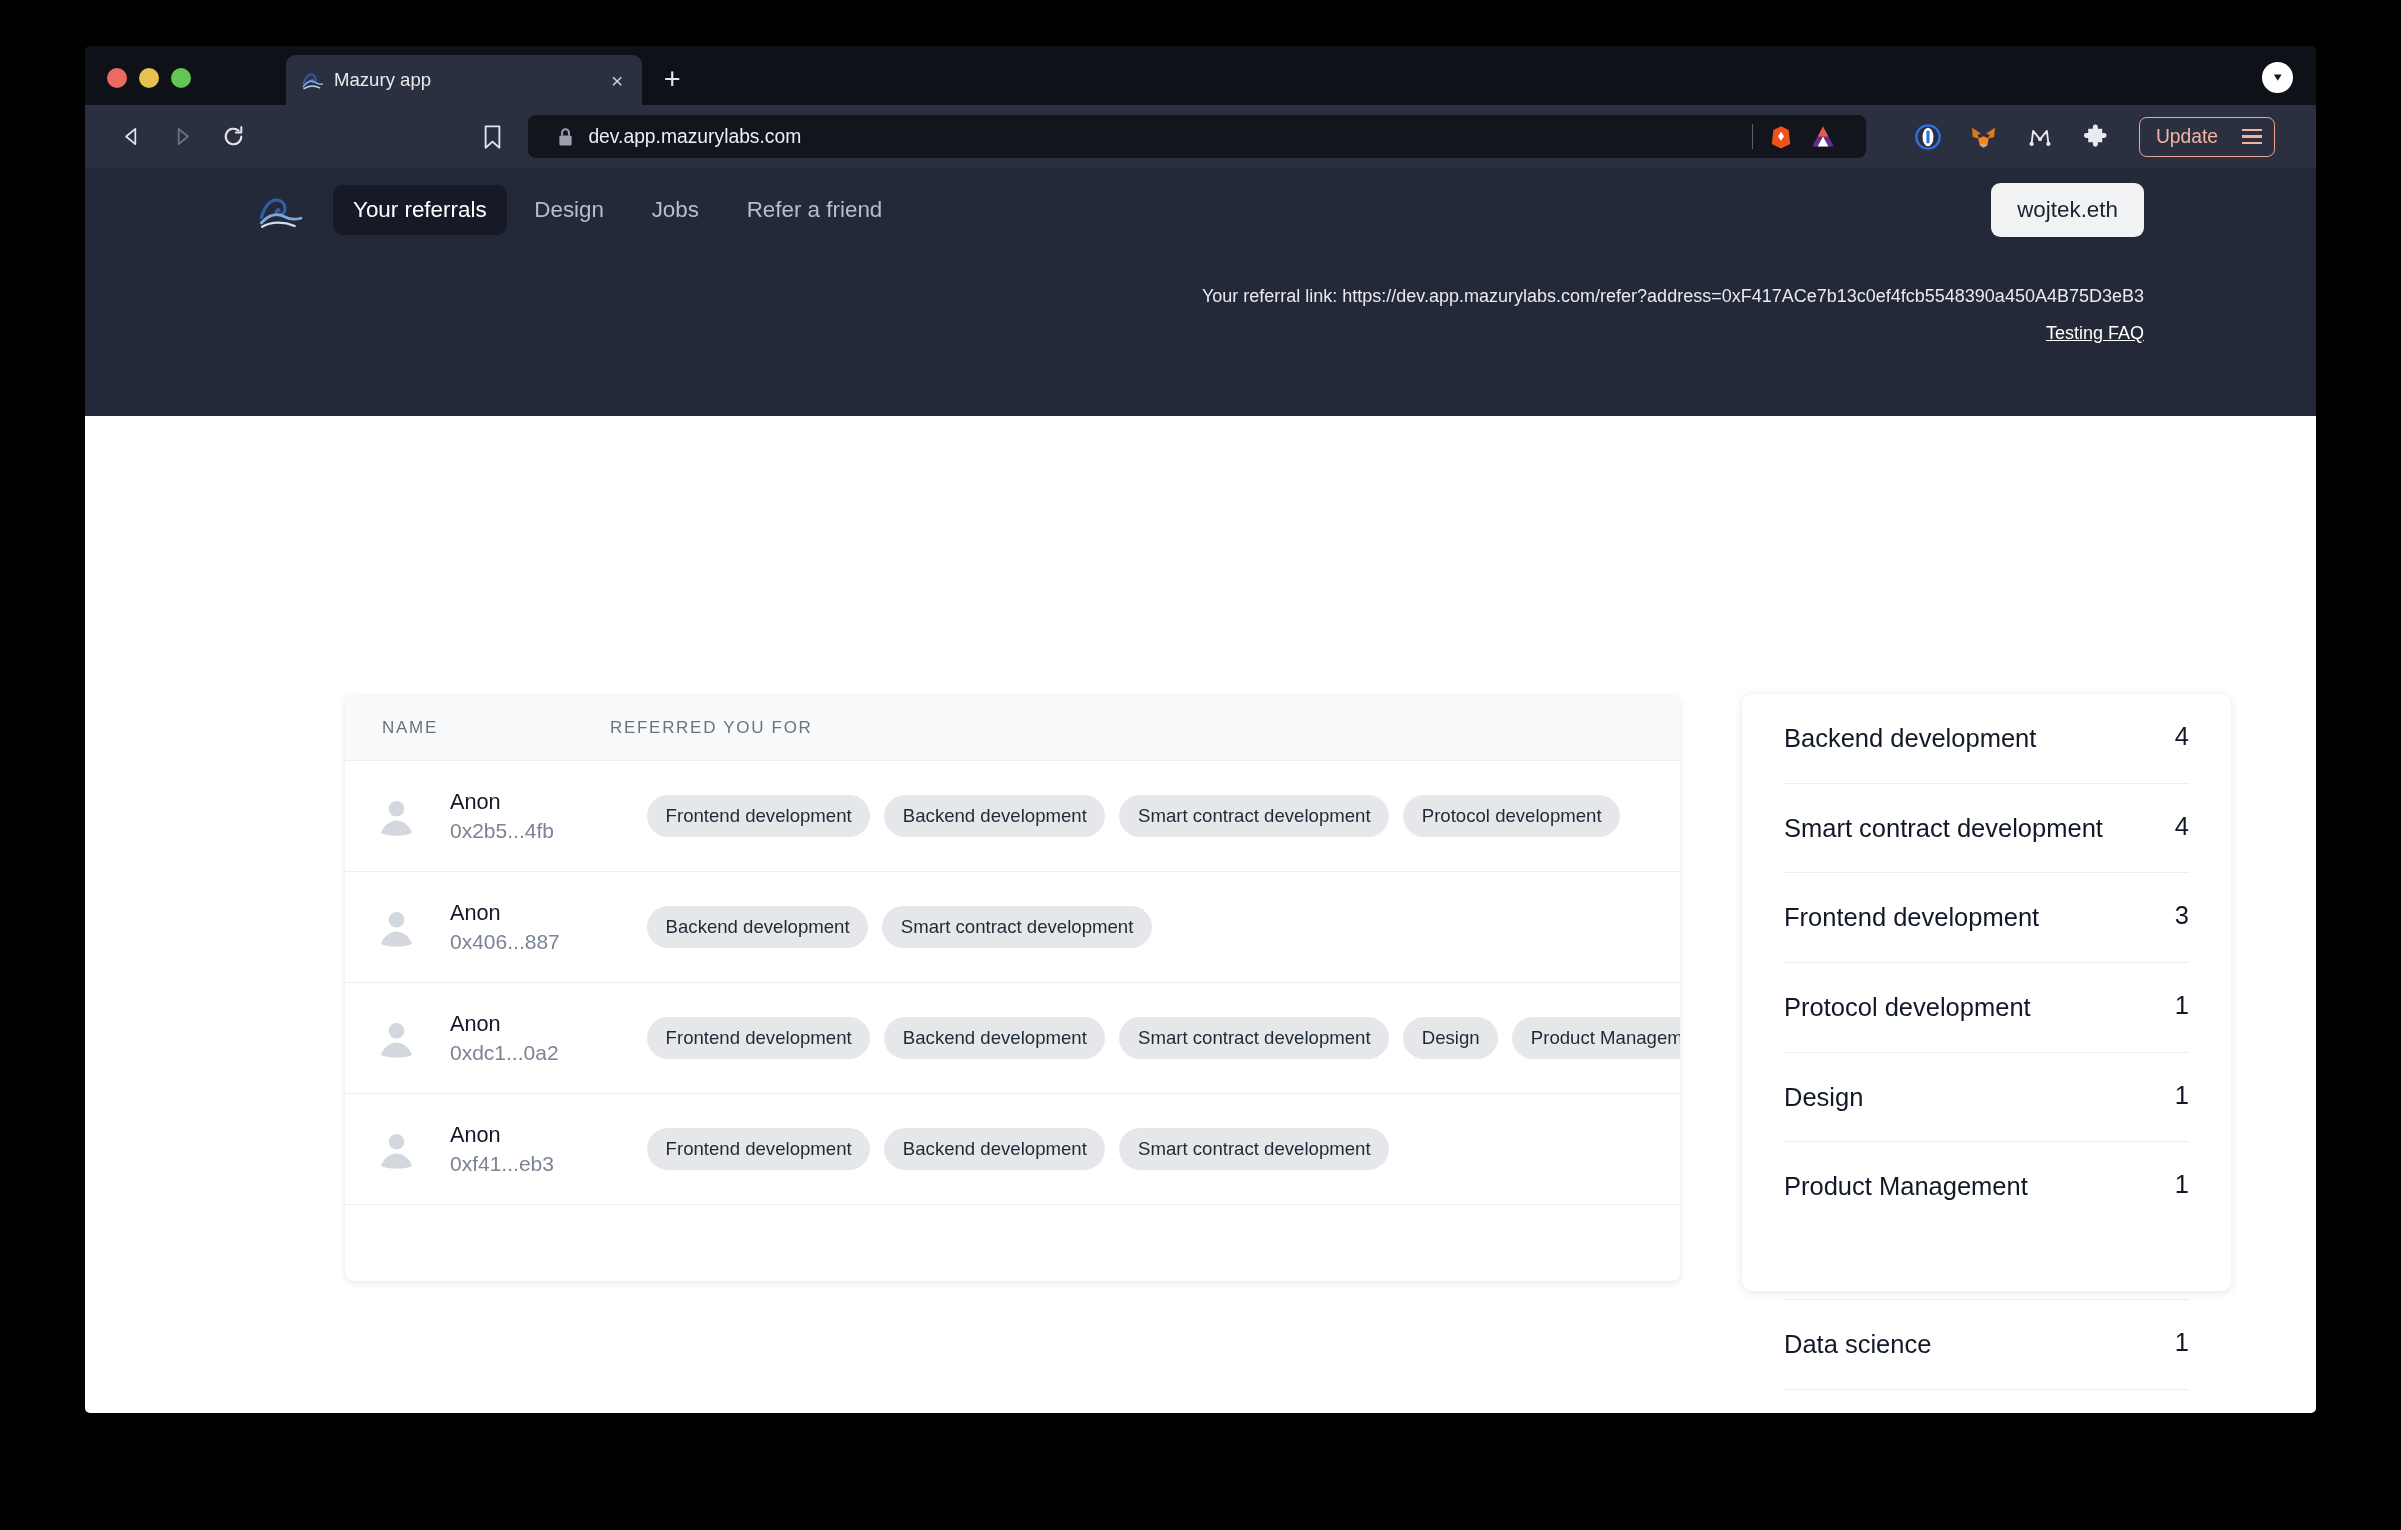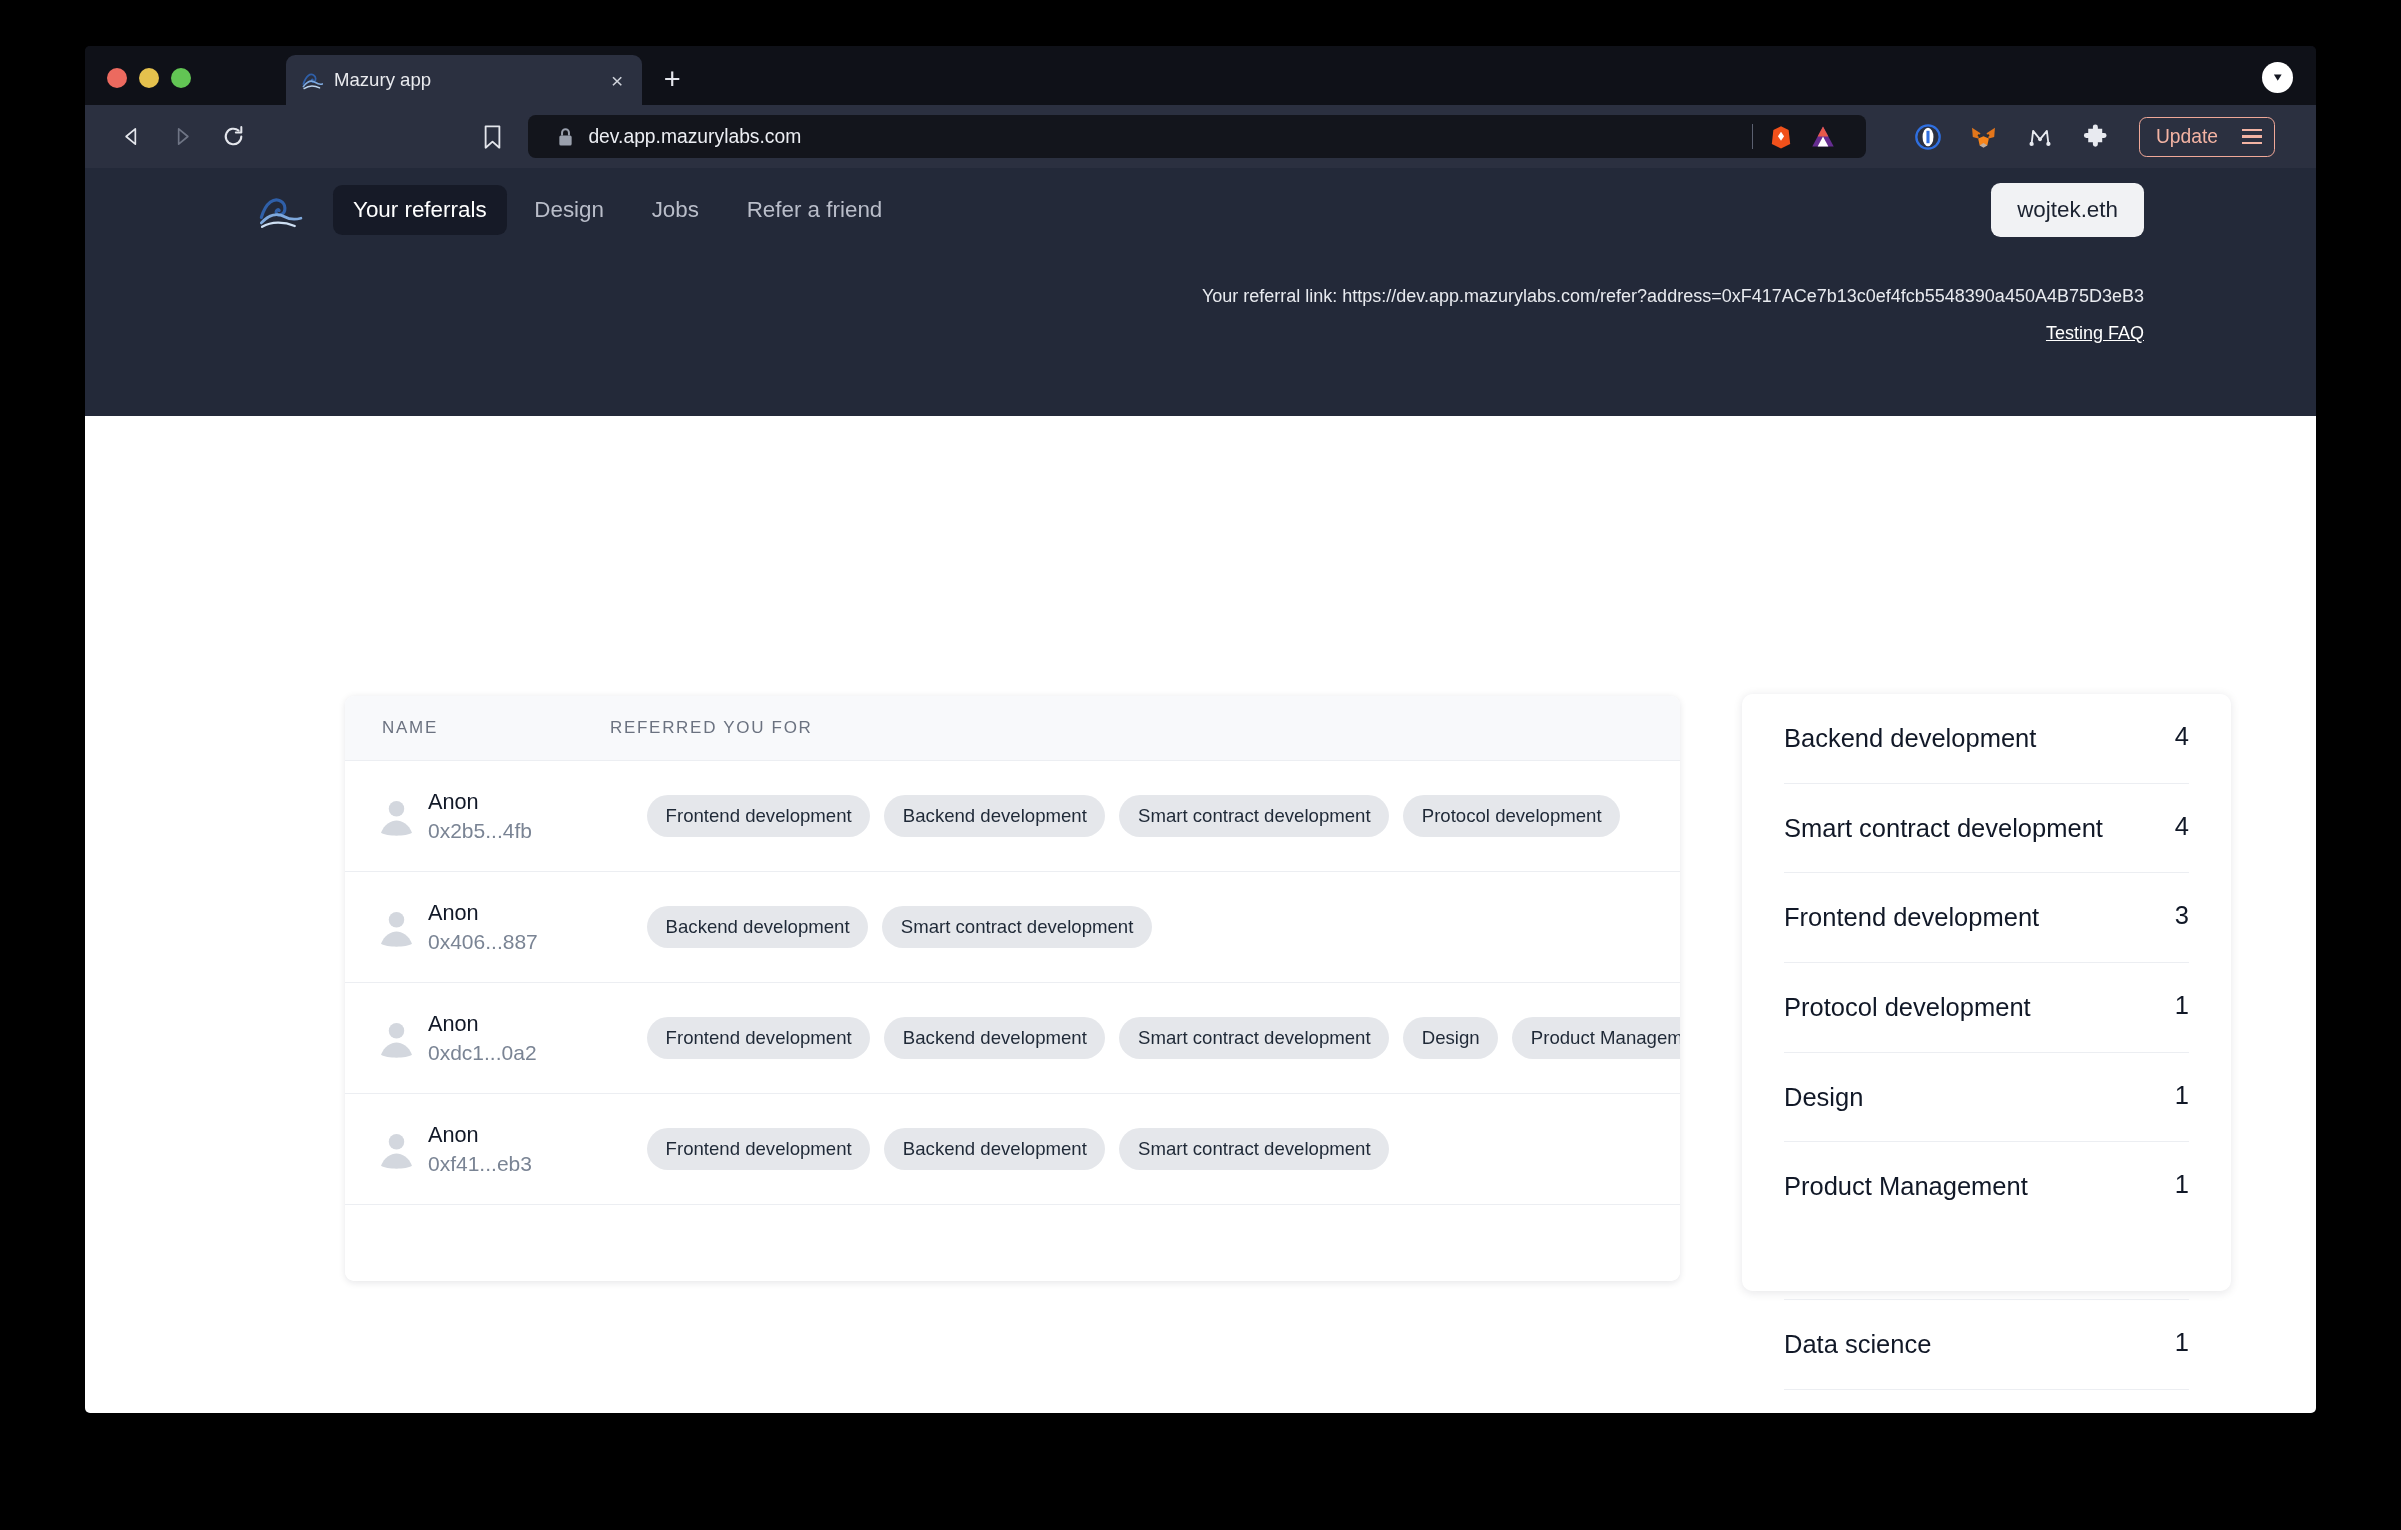--- a/index.html
+++ b/index.html
@@ -281,21 +281,21 @@
     background: #ffffff;
   }
   .table-row:last-of-type { border-bottom: none; }
 
   .row-person {
     width: 302px;
     flex: 0 0 auto;
     display: flex;
     align-items: center;
     padding-left: 29px;
-    gap: 9px;
+    gap: 31px;
   }
   .avatar { width: 45px; height: 45px; flex: 0 0 auto; display: block; }
   .person-text { display: flex; flex-direction: column; gap: 4.6px; }
   .person-name { color: #111827; font-size: 21.7px; }
   .person-addr { color: #7a8494; font-size: 21px; }
 
   .row-tags {
     flex: 1 1 auto;
     display: flex;
     align-items: center;

